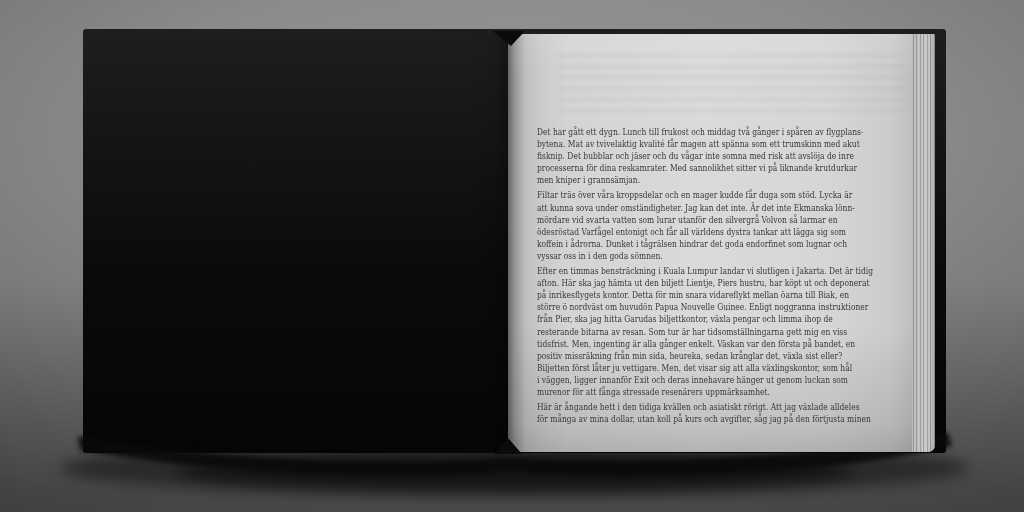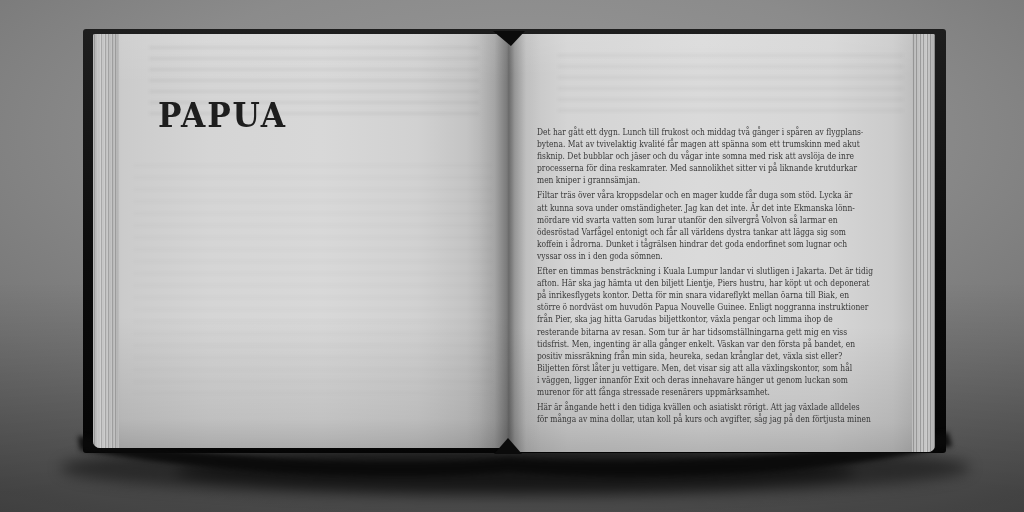--- a/index.html
+++ b/index.html
@@ -87,26 +87,20 @@
     <ellipse cx="515" cy="468" rx="455" ry="28" fill="#000000" opacity="0.45"></ellipse>
     <ellipse cx="515" cy="472" rx="340" ry="20" fill="#000000" opacity="0.5"></ellipse>
   </svg>
 
   <div class="cover"></div>
 
   <svg class="shadow-layer blur-small" width="1024" height="512" viewBox="0 0 1024 512">
     <path d="M78,436 C240,464 420,466 508,458 C620,466 800,460 948,432 L952,446 C820,476 640,482 508,472 C420,480 240,478 80,450 Z" fill="#0a0a0a" opacity="0.92"></path>
   </svg>
 
-  <div class="page page-left">
-    <div class="edge-stack edge-stack-left"></div>
-    <div class="ghost ghost-left-top"></div>
-    <div class="ghost ghost-left-mid"></div>
-    <div class="chapter-title">PAPUA</div>
-  </div>
 
   <div class="page page-right">
     <div class="edge-stack edge-stack-right"></div>
     <div class="ghost ghost-right-top"></div>
     <div class="body-text">
       <div class="para">Det har gått ett dygn. Lunch till frukost och middag två gånger i spåren av flygplans-
 bytena. Mat av tvivelaktig kvalité får magen att spänna som ett trumskinn med akut
 fisknip. Det bubblar och jäser och du vågar inte somna med risk att avslöja de inre
 processerna för dina reskamrater. Med sannolikhet sitter vi på liknande krutdurkar
 men kniper i grannsämjan.</div>

